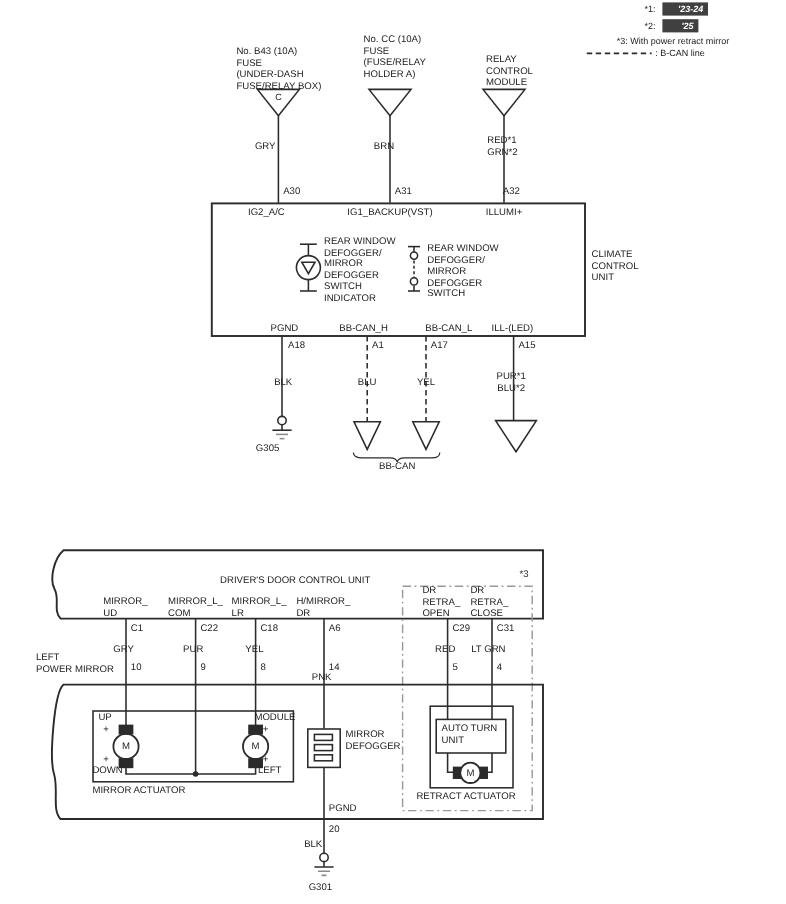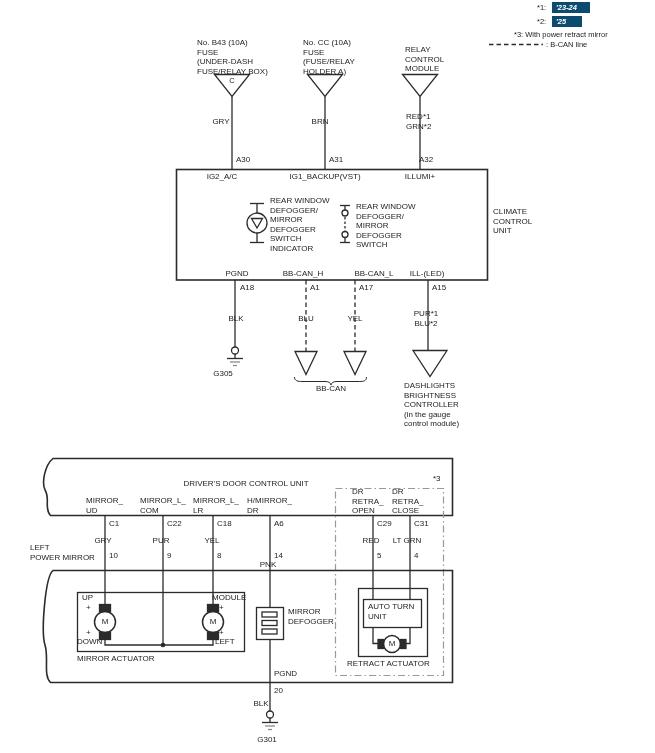--- a/index.html
+++ b/index.html
@@ -6,22 +6,22 @@
   html,body { margin:0; padding:0; background:#fff; }
   #stage {
     position:relative; width:655px; height:753px; background:#fff;
     font-family:"Liberation Sans", sans-serif; color:#1c1c1c; overflow:hidden;
   }
   .lbl { position:absolute; font-size:8px; line-height:9.5px; white-space:pre-line; }
   .sm  { font-size:7.5px; }
   .ctr { transform:translateX(-50%); text-align:center; }
   .mid { transform:translate(-50%,-50%); text-align:center; }
   .badge {
-    position:absolute; background:#0c4a6e; color:#fff; font-size:7.5px;
-    font-style:italic; font-weight:bold; text-align:left;
+    position:absolute; background:#404040; color:#fff; font-size:7.5px;
+    font-style:italic; font-weight:bold; text-align:right;
     height:11px; line-height:11px; padding:0 4px;
   }
   svg { position:absolute; left:0; top:0; }
 </style>
 </head>
 <body>
 
 <div id="stage">
 
   <svg width="655" height="753">
@@ -138,21 +138,21 @@
   <div class="badge" style="left:552px;top:2px;min-width:38px">'23-24</div>
   <div class="lbl sm" style="left:537px;top:16.5px">*2:</div>
   <div class="badge" style="left:552px;top:15.5px;min-width:30px">'25</div>
   <div class="lbl sm" style="left:514px;top:29.5px">*3: With power retract mirror</div>
   <div class="lbl sm" style="left:546px;top:40px">: B-CAN line</div>
 
   <div class="lbl" style="left:197px;top:38px">No. B43 (10A)
 FUSE
 (UNDER-DASH
 FUSE/RELAY BOX)</div>
-  <div class="lbl" style="left:303px;top:38px">No. CC (10A)
+  <div class="lbl" style="left:303px;top:28px">No. CC (10A)
 FUSE
 (FUSE/RELAY
 HOLDER A)</div>
   <div class="lbl" style="left:405px;top:45px">RELAY
 CONTROL
 MODULE</div>
   <div class="lbl sm ctr" style="left:232px;top:76px">C</div>
 
   <div class="lbl ctr" style="left:221px;top:117px">GRY</div>
   <div class="lbl ctr" style="left:320px;top:117px">BRN</div>
@@ -193,25 +193,20 @@
   <div class="lbl" style="left:432px;top:283px">A15</div>
 
   <div class="lbl ctr" style="left:236px;top:314px">BLK</div>
   <div class="lbl ctr" style="left:306px;top:314px">BLU</div>
   <div class="lbl ctr" style="left:355px;top:314px">YEL</div>
   <div class="lbl ctr" style="left:426px;top:309px">PUR*1
 BLU*2</div>
 
   <div class="lbl ctr" style="left:223px;top:369px">G305</div>
   <div class="lbl ctr" style="left:331px;top:384px">BB-CAN</div>
-  <div class="lbl" style="left:404px;top:381px">DASHLIGHTS
-BRIGHTNESS
-CONTROLLER
-(in the gauge
-control module)</div>
 
   <div class="lbl ctr" style="left:246px;top:479px">DRIVER'S DOOR CONTROL UNIT</div>
   <div class="lbl" style="left:433px;top:474px">*3</div>
 
   <div class="lbl" style="left:86px;top:496px">MIRROR_
 UD</div>
   <div class="lbl" style="left:140px;top:496px">MIRROR_L_
 COM</div>
   <div class="lbl" style="left:193px;top:496px">MIRROR_L_
 LR</div>

